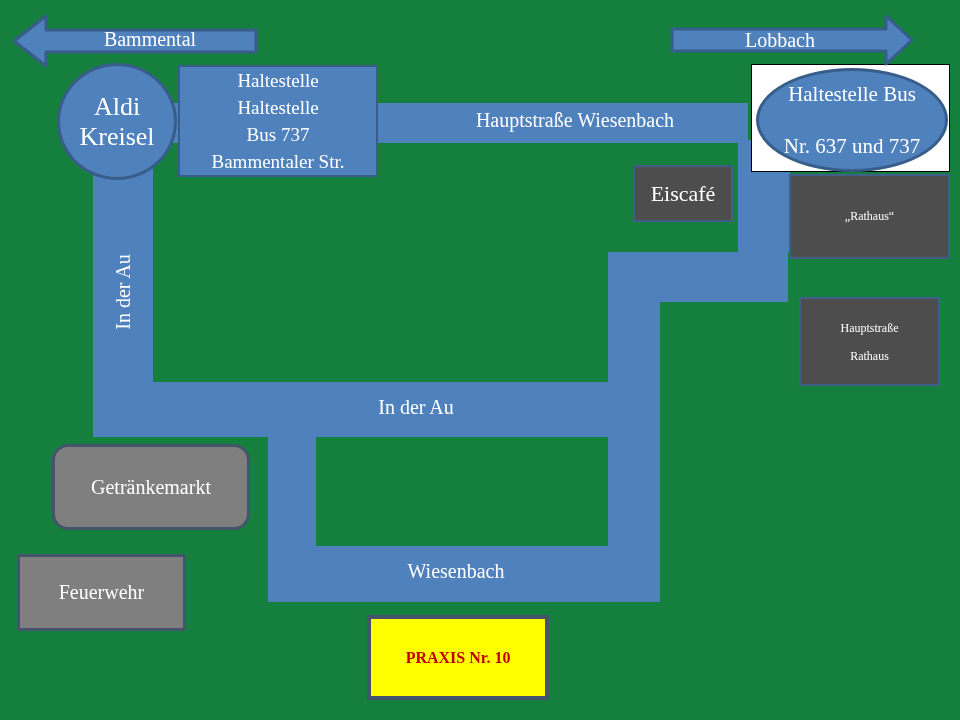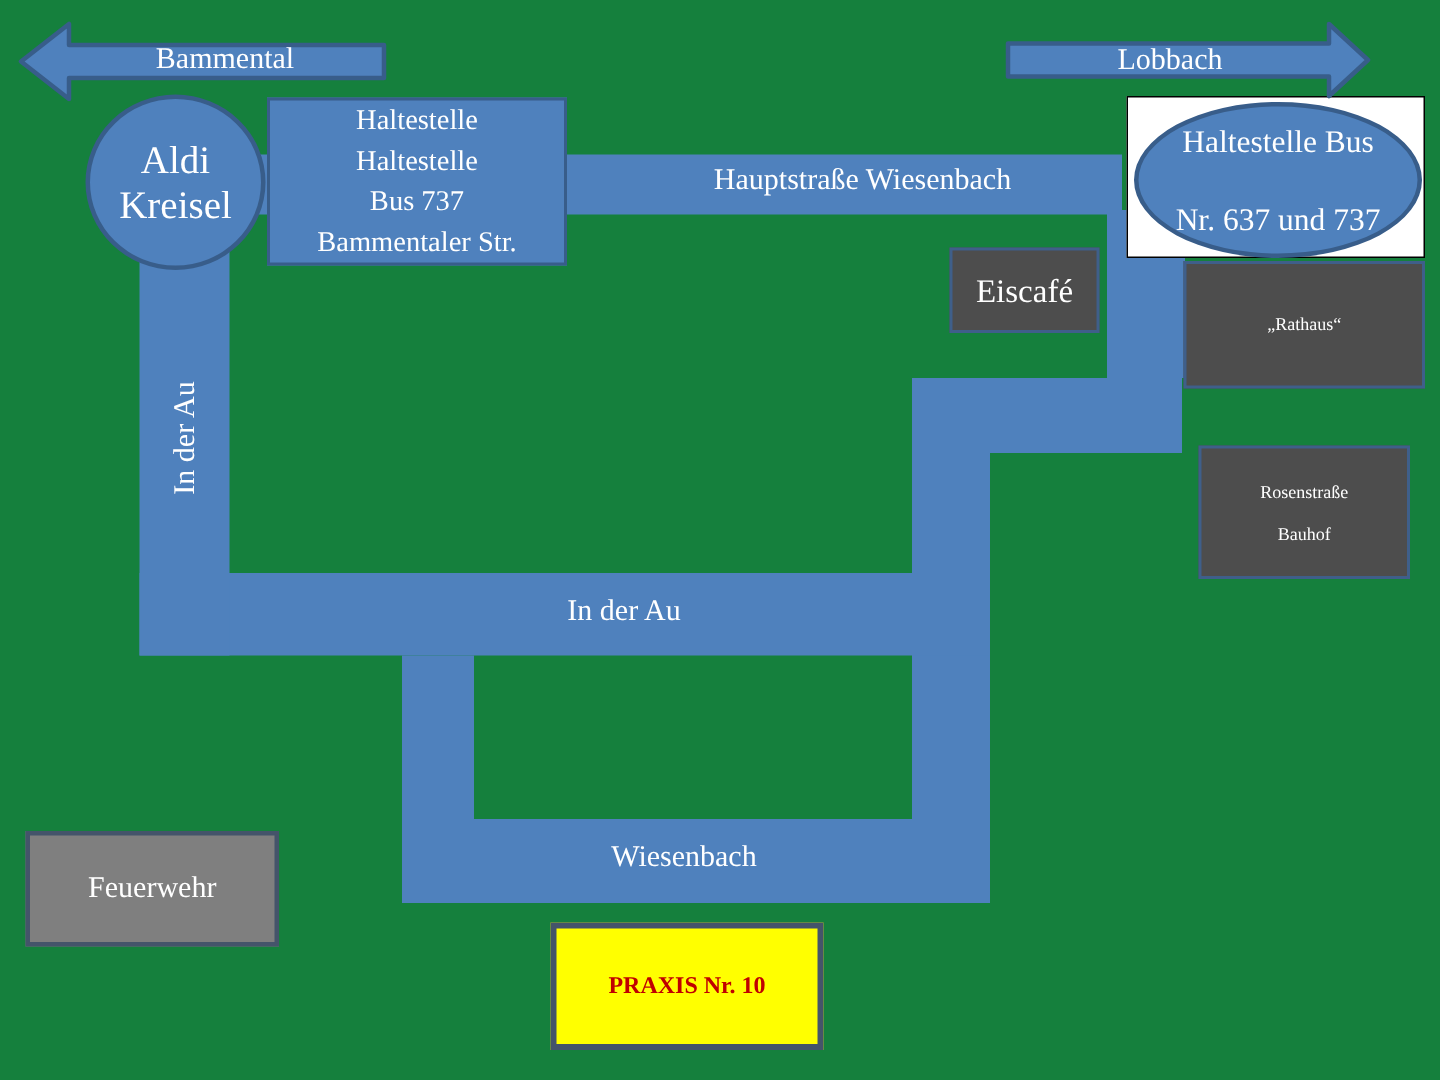--- a/index.html
+++ b/index.html
@@ -113,24 +113,27 @@
 
   <div class="shape dark-box" id="eiscafe-box">
     <span>Eiscafé</span>
   </div>
 
   <div class="shape dark-box" id="rathaus-box">
     <span>„Rathaus“</span>
   </div>
 
   <div class="shape dark-box" id="buergerhaus-box">
-    <span class="line">Rosenstraße</span>
-    <span class="line">Bauhof</span>
+    <span class="line">Hauptstraße</span>
+    <span class="line">Rathaus</span>
   </div>
 
+  <div class="shape mid-box" id="getraenkemarkt-box">
+    <span>Getränkemarkt</span>
+  </div>
 
   <div class="shape mid-box" id="feuerwehr-box">
     <span>Feuerwehr</span>
   </div>
 
   <div class="shape" id="praxis-box">
     <span>PRAXIS Nr. 10</span>
   </div>
 
 </div>

